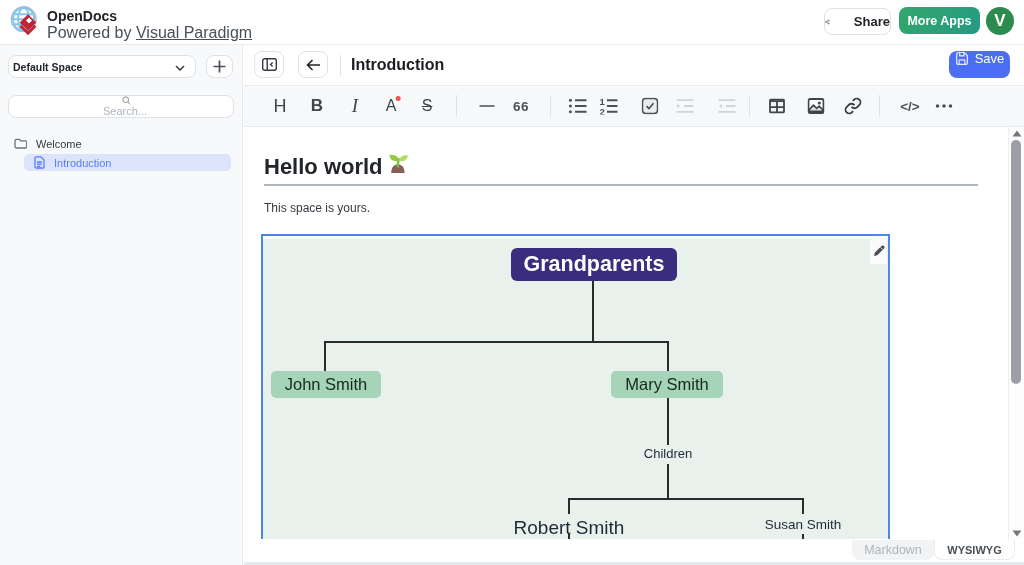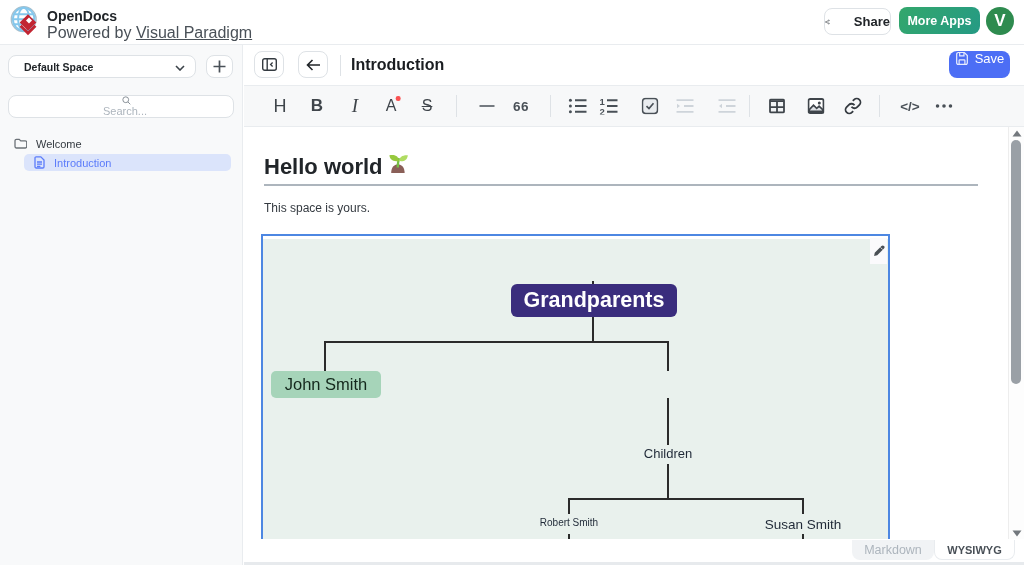--- a/index.html
+++ b/index.html
@@ -10,21 +10,21 @@
 #topbar { left:0; top:0; width:1024px; height:45px; background:#fff; border-bottom:1px solid #e9ecef; z-index:5; }
 #brandname { left:47px; top:8px; font-size:14px; font-weight:bold; color:#212529; }
 #brandsub { left:47px; top:24px; font-size:16px; color:#495057; }
 .topbtn { height:27px; border-radius:8px; display:flex; align-items:center; justify-content:center; font-size:13px; font-weight:bold; }
 #sharebtn { left:824px; top:8px; width:67px; background:#fff; border:1px solid #dee2e6; color:#212529; gap:24px; }
 #moreapps { left:899px; top:7px; width:81px; height:27px; background:linear-gradient(125deg,#33a76c 0%,#259a84 100%); color:#fff; font-size:12.5px; }
 #avatar { left:986px; top:7px; width:28px; height:28px; border-radius:50%; background:#2e8b4f; color:#fff; font-size:17px; font-weight:bold; display:flex; align-items:center; justify-content:center; }
 
 #sidebar { left:0; top:45px; width:243px; height:520px; background:#f8f9fa; border-right:1px solid #e9ecef; }
 #spacesel { left:8px; top:10px; width:188px; height:23px; background:#fff; border:1px solid #dee2e6; border-radius:8px; display:flex; align-items:center; }
-#spacesel span { font-size:10.5px; font-weight:bold; color:#212529; margin-left:15px; }
+#spacesel span { font-size:10.5px; font-weight:bold; color:#212529; margin-left:4px; }
 #plusbtn { left:206px; top:10px; width:27px; height:23px; background:#fff; border:1px solid #dee2e6; border-radius:8px; display:flex; align-items:center; justify-content:center; }
 #searchbox { left:8px; top:50px; width:226px; height:23px; background:#fff; border:1px solid #dee2e6; border-radius:8px; display:flex; align-items:center;flex-direction:column; }
 #searchbox span { font-size:11px; color:#adb5bd; margin-left:8px; }
 #welcomerow { left:14px; top:91px; height:15px; display:flex; align-items:center; gap:9px; font-size:11px; color:#343a40; }
 #introrow { left:24px; top:109px; width:207px; height:17px; background:#dbe4fb; border-radius:5px; display:flex; align-items:center; gap:9px; font-size:11px; color:#5c7cfa; padding-left:10px; }
 
 #row1 { left:244px; top:45px; width:780px; height:41px; background:#fff; border-bottom:1px solid #e9ecef; }
 .sqbtn { top:6px; width:30px; height:27px; background:#fff; border:1px solid #dee2e6; border-radius:8px; display:flex; align-items:center; justify-content:center; }
 #docdivider { left:96px; top:10px; width:1px; height:21px; background:#dee2e6; }
 #doctitle { left:107px; top:11px; font-size:16px; font-weight:bold; color:#1a1d21; }
@@ -35,21 +35,21 @@
 
 #content { left:244px; top:127px; width:764px; height:412px; background:#fff; overflow:hidden; }
 #h1 { left:20px; top:25px; font-size:22px; font-weight:bold; color:#212529; }
 #hr1 { left:20px; top:57px; width:714px; height:2px; background:#adb5bd; }
 #para { left:20px; top:74px; font-size:12px; color:#343a40; }
 #diagram { left:17px; top:107px; width:629px; height:320px; border:2px solid #4d87e2; background:#fff; }
 #diaginner { left:0px; top:3px; width:625px; height:313px; background:#e9f1ed; }
 #pencilbtn { left:607px; top:2px; width:17px; height:26px; background:#fbfafc; display:flex; align-items:center; justify-content:center; }
 .dline { position:absolute; background:#2b2b2b; }
 .dnode { position:absolute; display:flex; align-items:center; justify-content:center; }
-#gparents { background:#3a2d7d; border-radius:6px; color:#fff; font-weight:bold; font-size:21.5px;margin-top:36px; }
+#gparents { background:#3a2d7d; border-radius:6px; color:#fff; font-weight:bold; font-size:21.5px; }
 .greennode { background:#a6d4b9; border-radius:5px; color:#14281c; font-size:16.5px; }
 .dlabel { position:absolute; transform:translateX(-50%); font-size:13px; color:#1f2937; white-space:nowrap; }
 
 #vscroll { left:1008px; top:127px; width:16px; height:412px; background:#fdfdfd; border-left:1px solid #ededed; }
 #sthumb { left:2px; top:13px; width:10px; height:244px; background:#9aa0a6; border-radius:5px; }
 
 #footer { left:244px; top:539px; width:780px; height:23px; background:#fff; }
 #strip { left:244px; top:562px; width:780px; height:3px; background:#e7eaed; }
 .tab { position:absolute; top:1px; height:20px; display:flex; align-items:center; justify-content:center; font-size:12.5px; }
 #tabmd { left:608px; width:82px; background:#f1f3f5; color:#adb5bd; border-radius:0 0 8px 8px; }
@@ -243,22 +243,23 @@
     <div class="dline" style="left:404px;top:105px;width:2px;height:30px"></div>
     <div class="dline" style="left:404px;top:162px;width:2px;height:47px"></div>
     <div class="dline" style="left:404px;top:228px;width:2px;height:34px"></div>
     <div class="dline" style="left:305px;top:262px;width:236px;height:2px"></div>
     <div class="dline" style="left:305px;top:262px;width:2px;height:16px"></div>
     <div class="dline" style="left:539px;top:262px;width:2px;height:16px"></div>
     <div class="dline" style="left:305px;top:298px;width:2px;height:7px"></div>
     <div class="dline" style="left:539px;top:298px;width:2px;height:7px"></div>
     <div id="gparents" class="dnode abs" style="left:248px;top:12px;width:166px;height:33px">Grandparents</div>
     <div class="dnode greennode abs" style="left:8px;top:135px;width:110px;height:27px">John Smith</div>
+    <div class="dnode greennode abs" style="left:348px;top:135px;width:112px;height:27px">Mary Smith</div>
     <div class="dlabel" style="left:405px;top:210px">Children</div>
-    <div class="dlabel" style="left:306px;top:281px;font-size:10px">Robert Smith</div>
+    <div class="dlabel" style="left:306px;top:281px;font-size:19px">Robert Smith</div>
     <div class="dlabel" style="left:540px;top:281px;font-size:13.5px">Susan Smith</div>
   </div>
 </div>
 <div id="vscroll" class="abs">
   <svg class="abs" style="left:3px;top:3px" width="10" height="7" viewBox="0 0 10 7">
       <path d="M5 0.5 L9.5 6.5 H0.5 Z" fill="#73787d"></path>
     </svg>
   <div id="sthumb" class="abs"></div>
   <svg class="abs" style="left:3px;top:403px" width="10" height="7" viewBox="0 0 10 7">
       <path d="M5 6.5 L9.5 0.5 H0.5 Z" fill="#73787d"></path>

